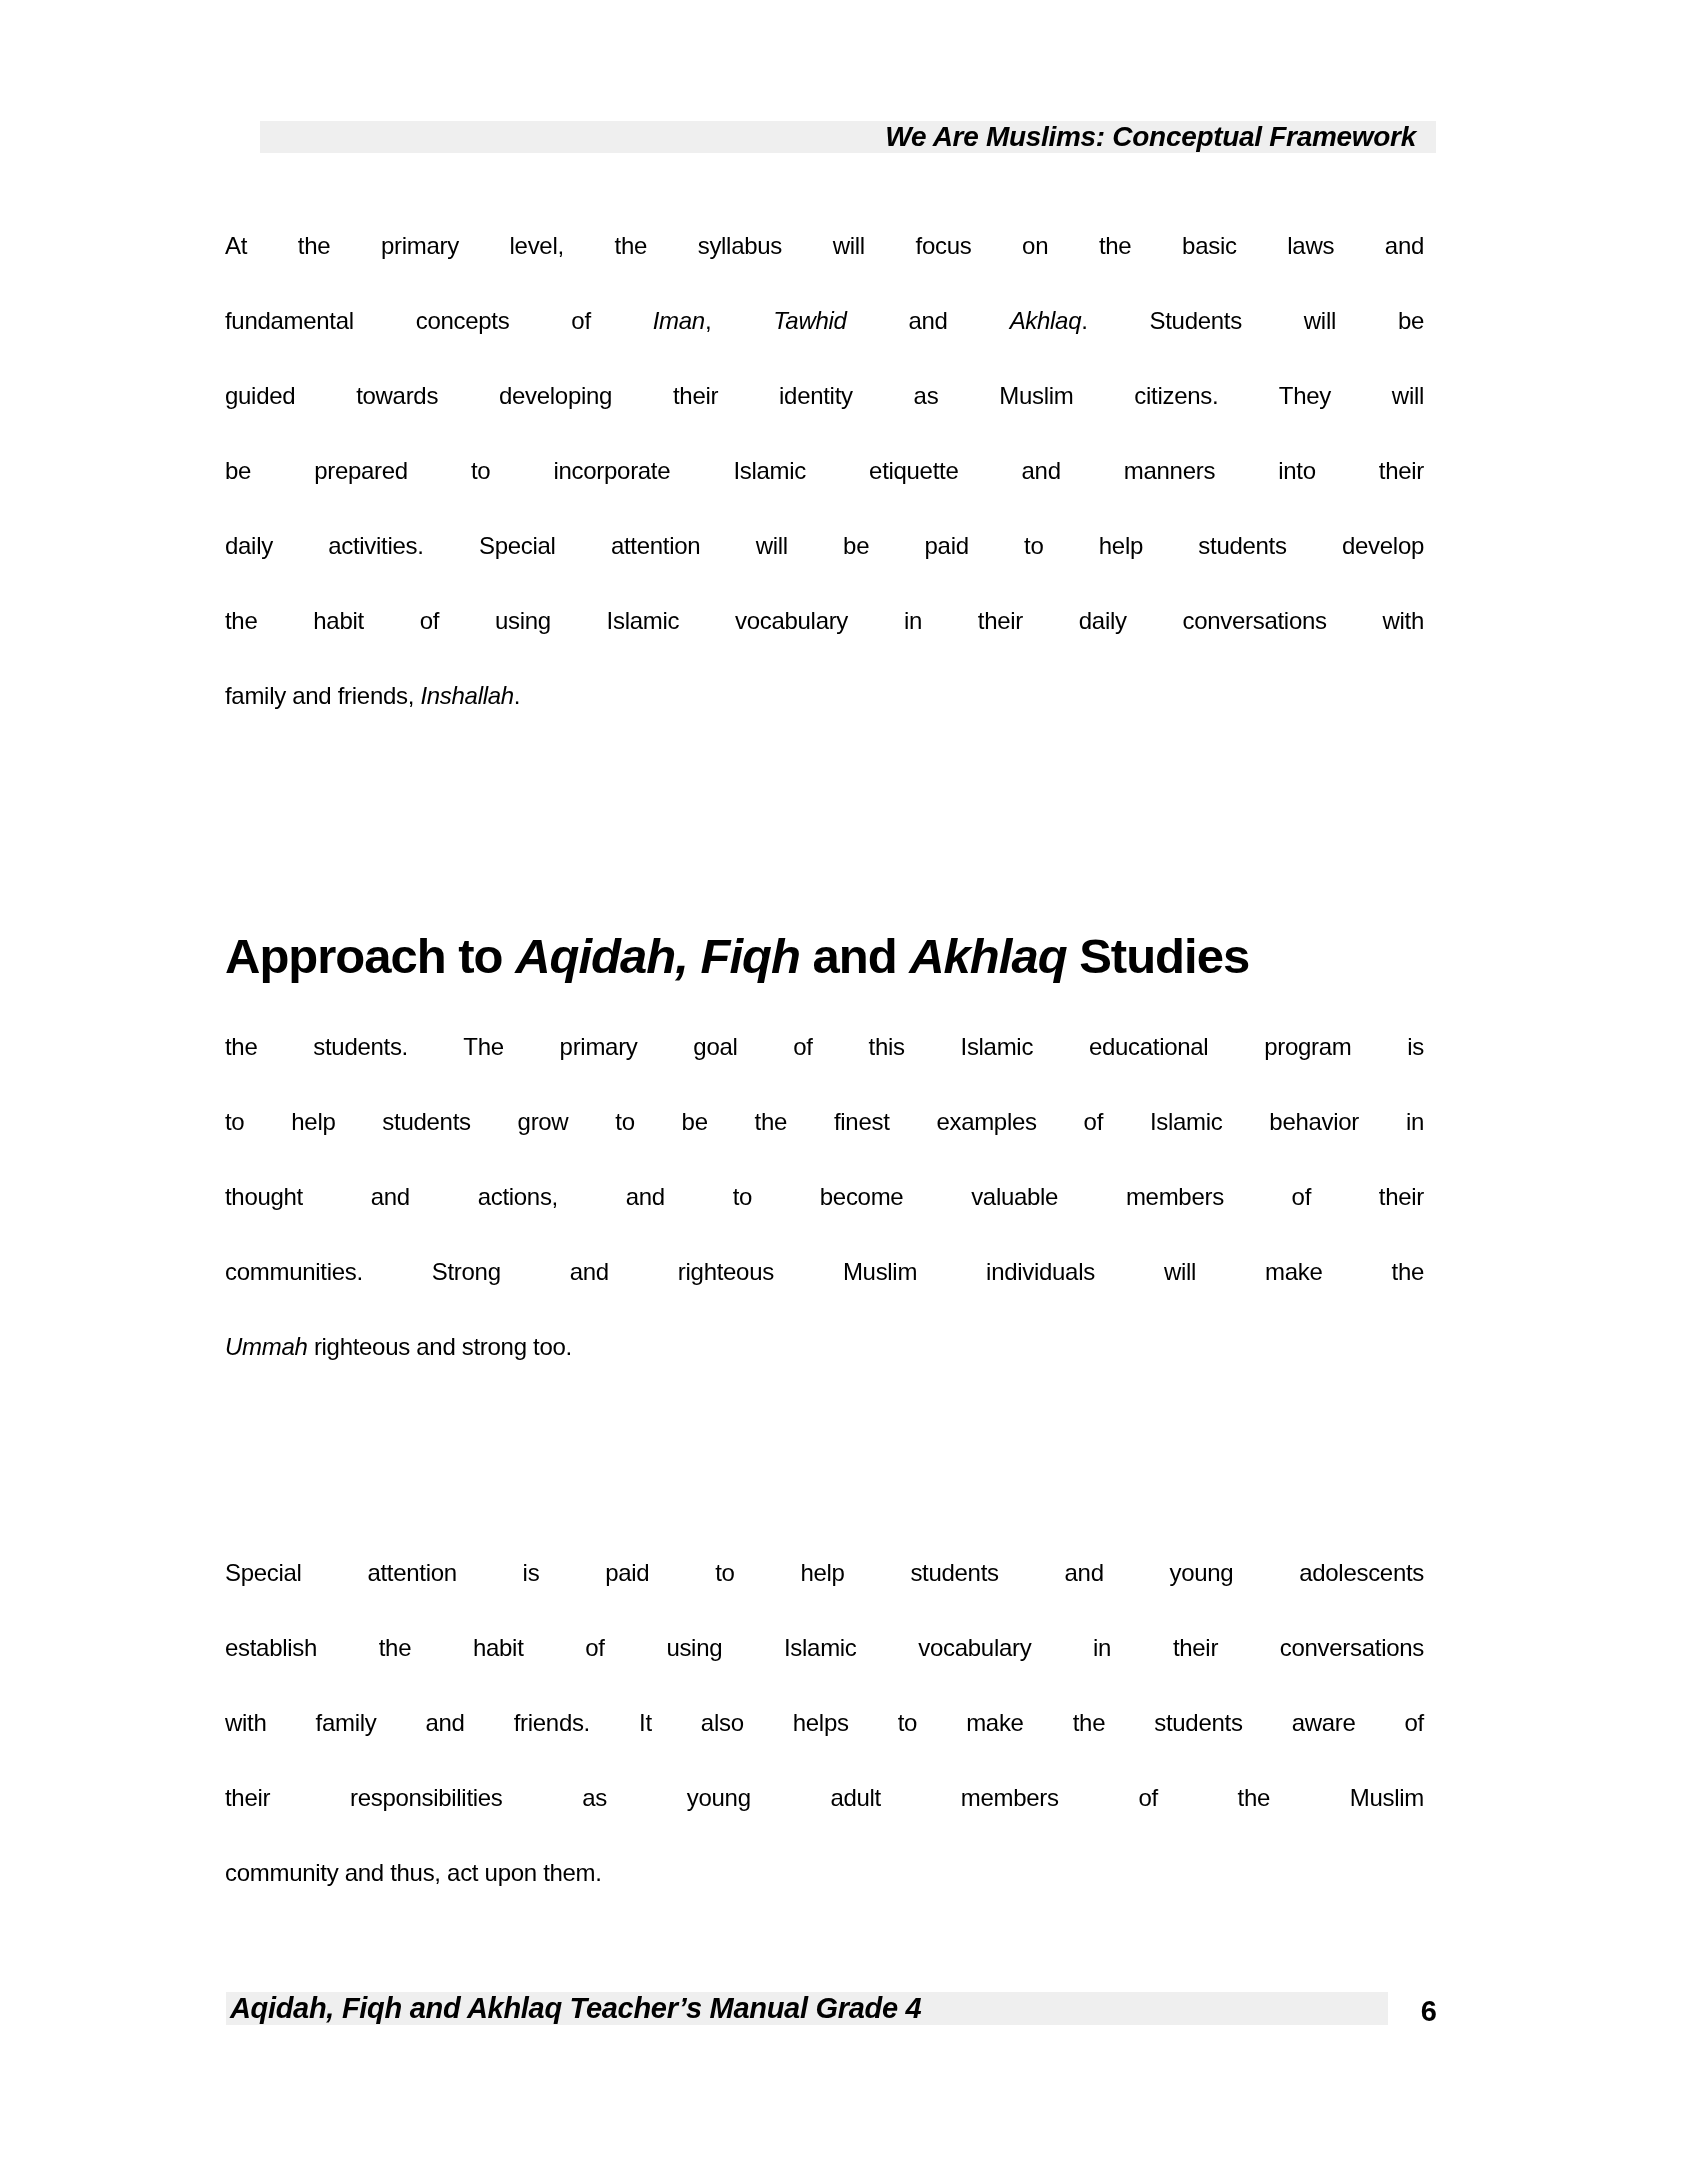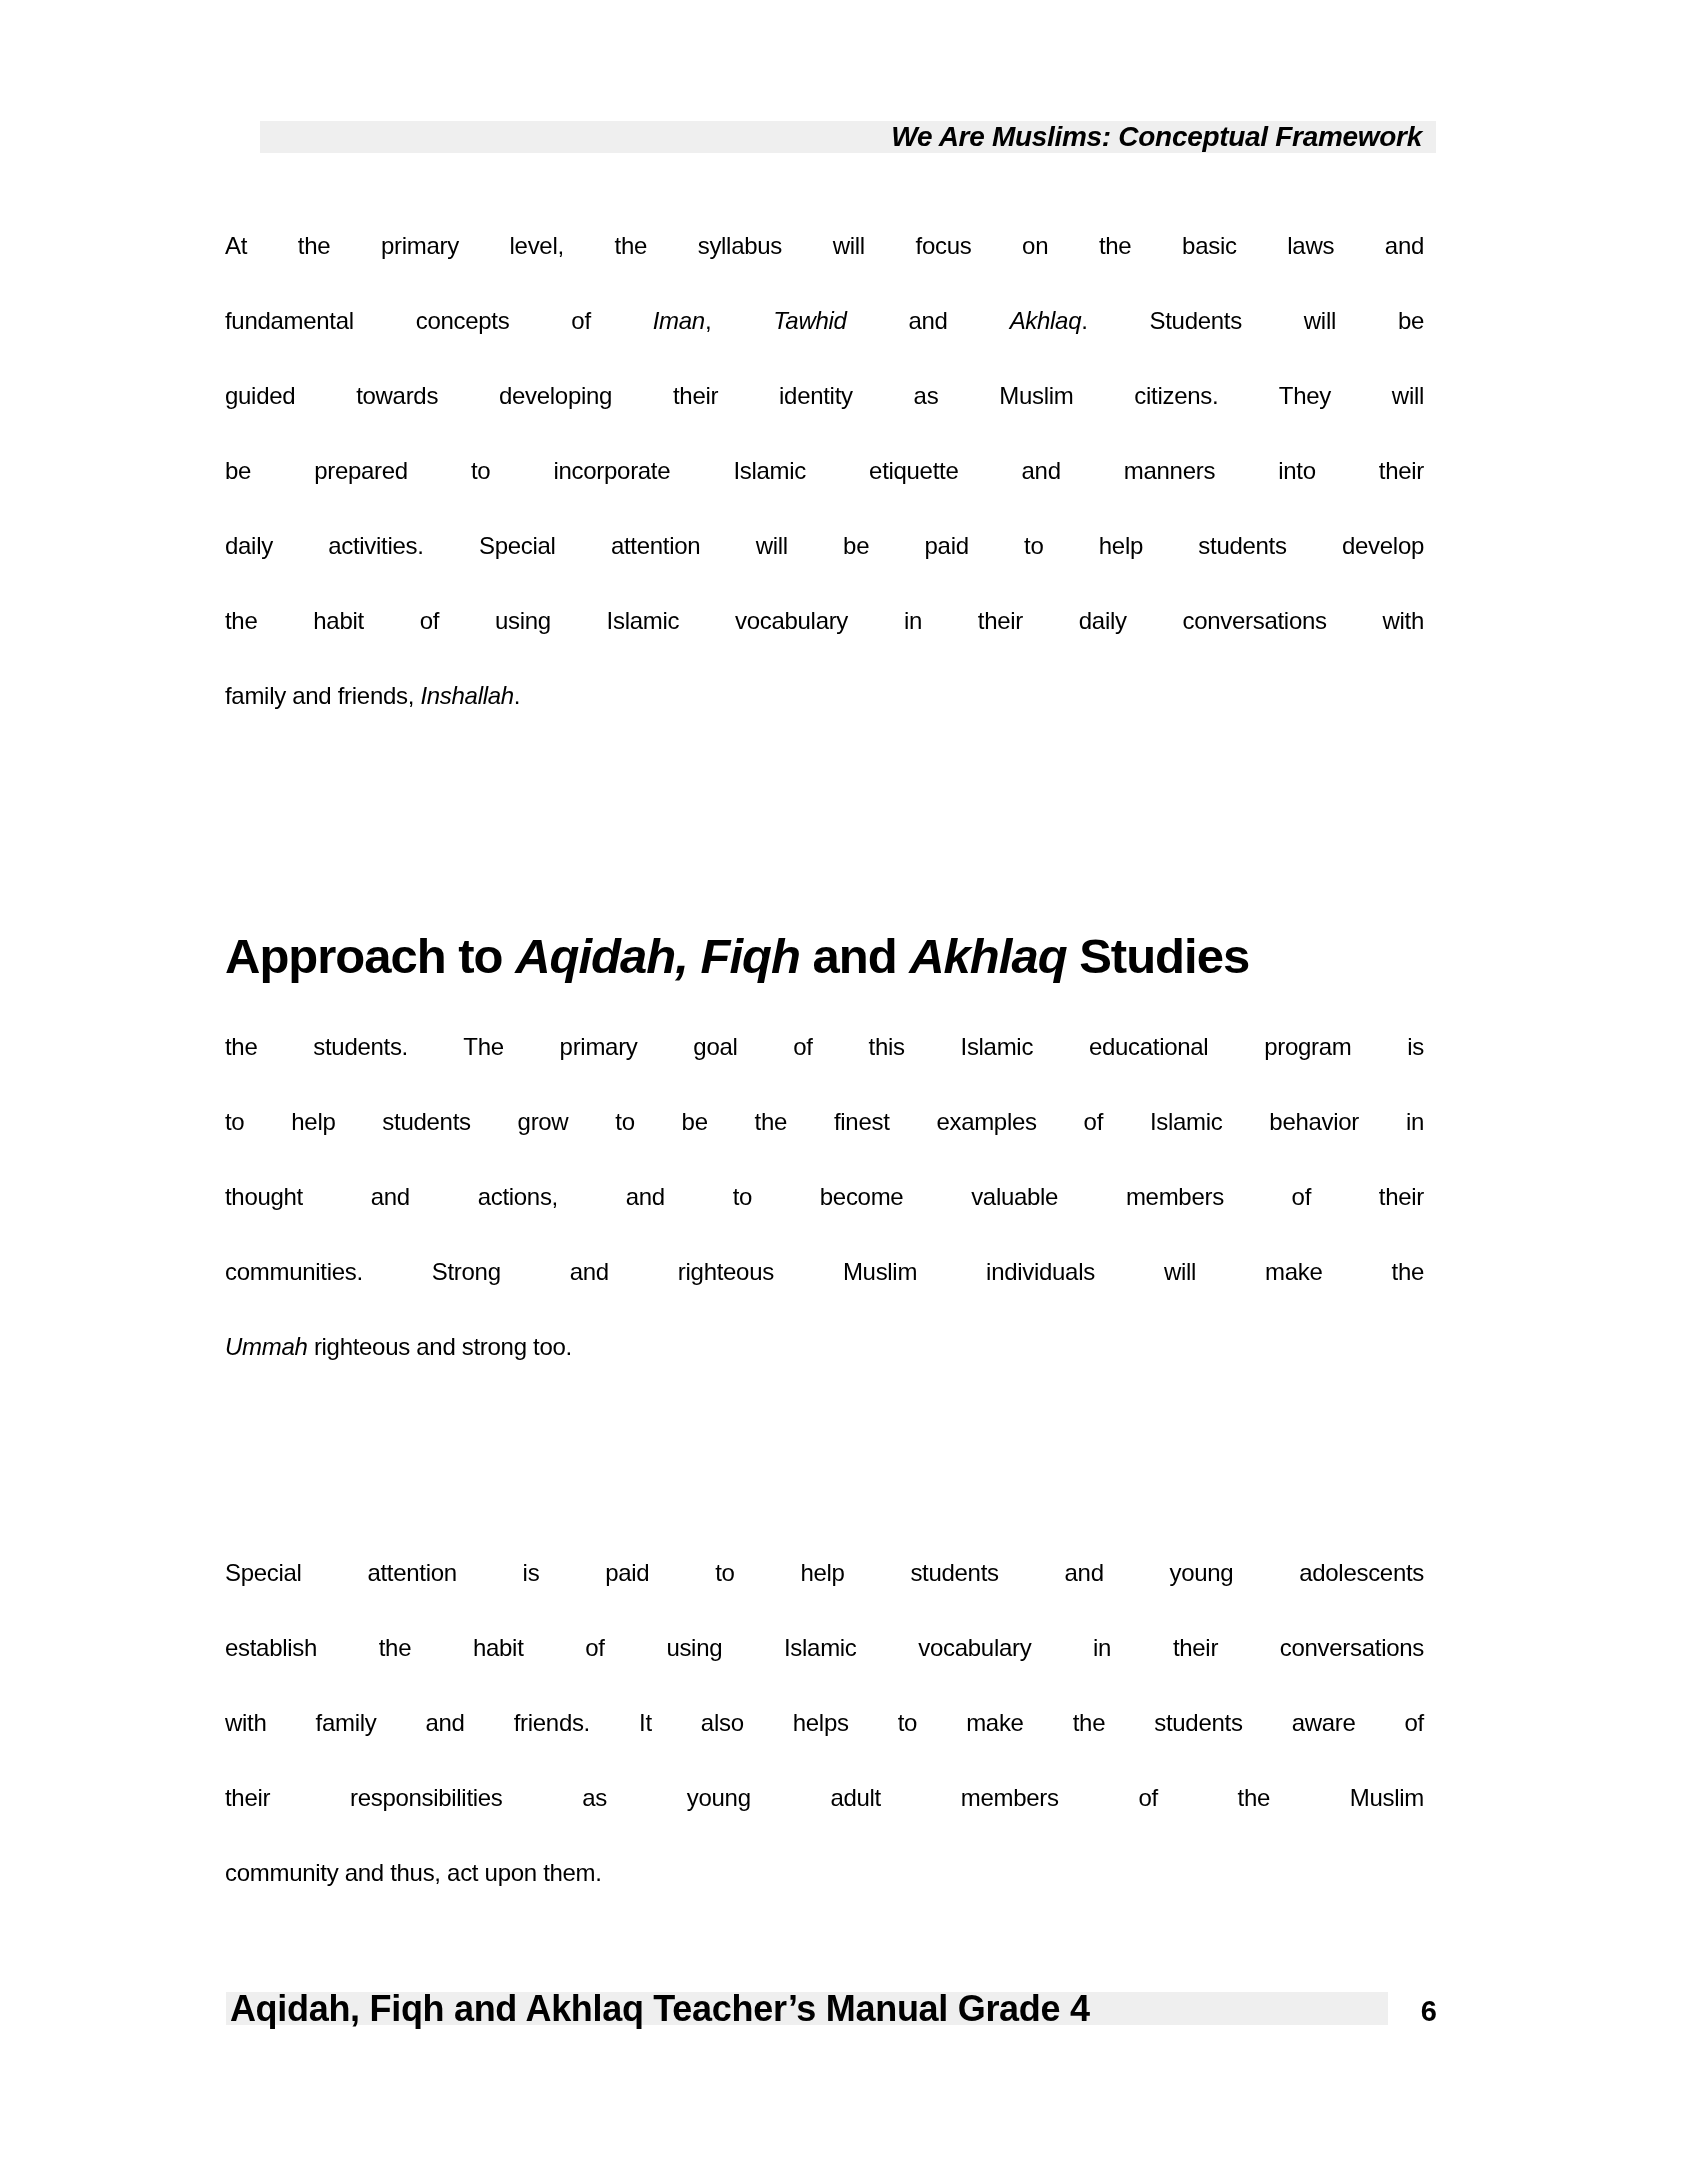--- a/index.html
+++ b/index.html
@@ -19,21 +19,21 @@
     overflow:hidden;
   }
   
   .header-bar{
     position:absolute;
     left:260px; top:121px;
     width:1176px; height:32px;
     background:var(--bar-bg);
     text-align:right;
     line-height:32px;
-    padding-right:14px;
+    padding-right:20px;
   }
   .header-bar span{
     font-size:28px;
     font-weight:bold;
     font-style:italic;
     letter-spacing:-0.3px;
   }
   
   .para{
     position:absolute;
@@ -77,22 +77,23 @@
   
   .footer-bar{
     position:absolute;
     left:226px; top:1992px;
     width:1162px; height:33px;
     background:var(--bar-bg);
     line-height:33px;
     padding-left:3.9px;
   }
   .footer-bar span{
-    font-size:36px;
+    font-size:29px;
     font-weight:bold;
+    font-style:italic;
     letter-spacing:-0.3px;
   }
   .page-number{
     position:absolute;
     left:1359px; top:1995px;
     width:78px;
     text-align:right;
     font-size:29px;
     font-weight:bold;
     line-height:33px;

